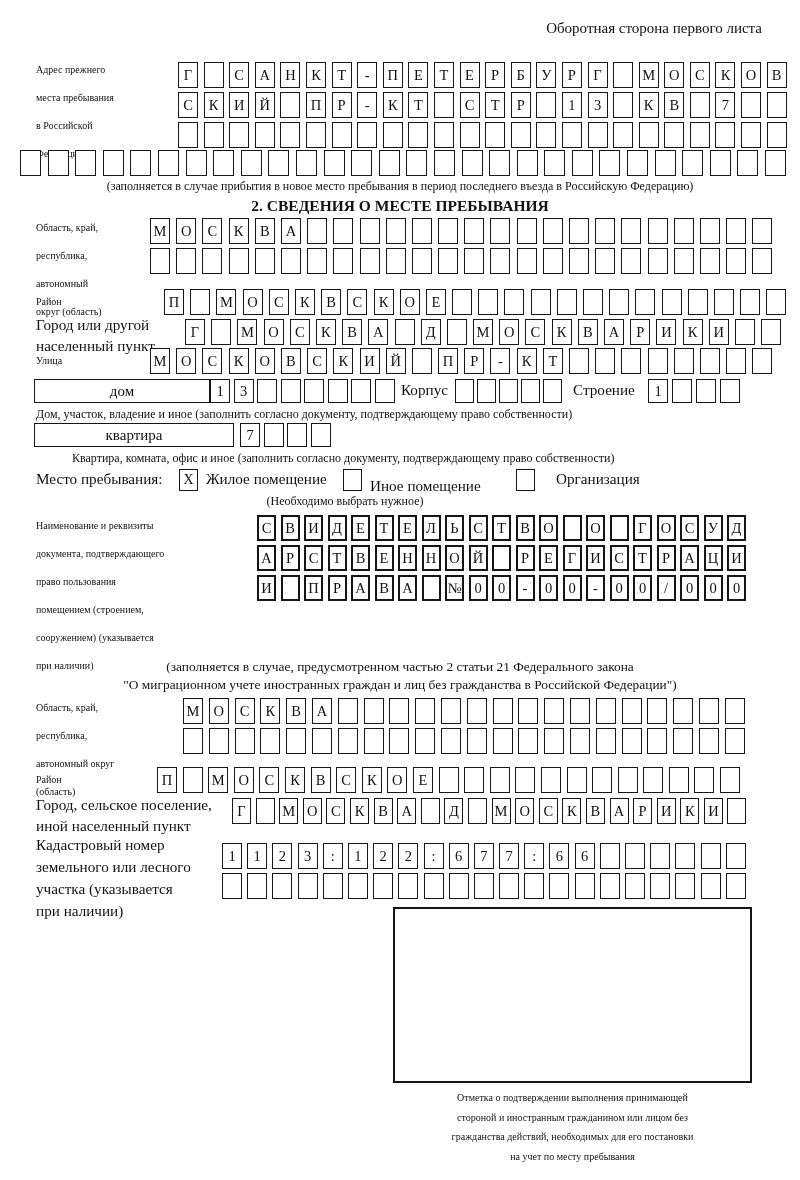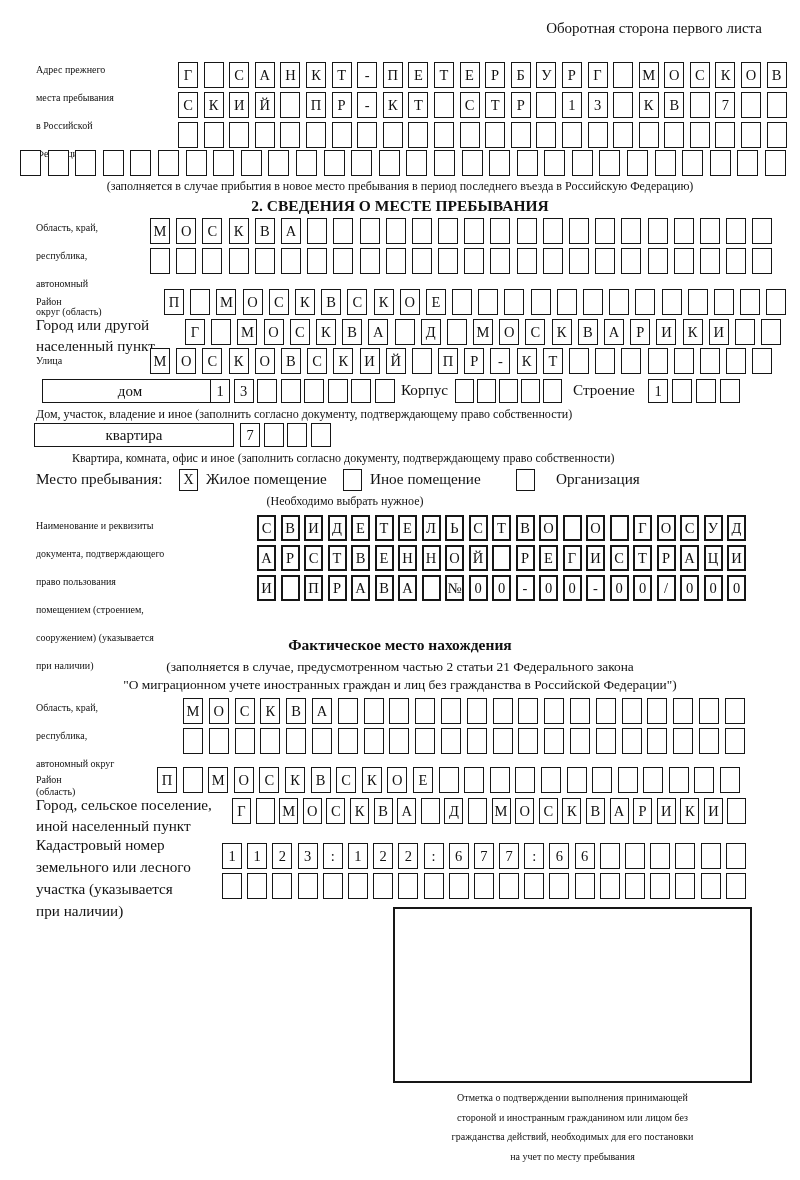--- a/index.html
+++ b/index.html
@@ -295,21 +295,21 @@
       <div class="cell"></div>
       <div class="cell"></div>
       <div class="cell"></div>
       <div class="cell"></div>
       <div class="cell"></div>
       <div class="cell"></div>
       <div class="cell"></div>
     </div>
 
   <div class="abs" style="top:379px;left:0;width:800px;height:26px;">
-    <div class="abs widebox" style="left:42px;width:176px;">дом</div>
+    <div class="abs widebox" style="left:34px;width:176px;">дом</div>
     <div class="abs cellrow g-dom" style="left:210px;">
         <div class="cell">1</div>
         <div class="cell">3</div>
         <div class="cell"></div>
         <div class="cell"></div>
         <div class="cell"></div>
         <div class="cell"></div>
         <div class="cell"></div>
         <div class="cell"></div>
       </div>
@@ -340,21 +340,21 @@
         <div class="cell"></div>
       </div>
   </div>
   <div class="abs caption" style="top:451px;left:36px;margin-left:36px;">Квартира, комната, офис и иное (заполнить согласно документу, подтверждающему право собственности)</div>
 
   <div class="abs" style="top:469px;left:0;width:800px;height:24px;padding-left:41px;">
     <div class="abs opt" style="left:36px;top:1px;">Место пребывания:</div>
     <div class="abs chk" style="left:179px;">X</div>
     <div class="abs opt" style="left:206px;top:1px;">Жилое помещение</div>
     <div class="abs chk" style="left:343px;"></div>
-    <div class="abs opt" style="left:370px;top:1px;">Иное помещение</div>
+    <div class="abs opt" style="left:370px;top:8px;">Иное помещение</div>
     <div class="abs chk" style="left:516px;"></div>
     <div class="abs opt" style="left:556px;top:1px;">Организация</div>
   </div>
   <div class="abs caption" style="top:494px;left:170px;width:350px;text-align:center;">(Необходимо выбрать нужное)</div>
 
   <div class="abs lbl" style="top:512px;left:36px;width:225px;">Наименование и реквизиты
 документа, подтверждающего
 право пользования
 помещением (строением,
 сооружением) (указывается
@@ -422,21 +422,20 @@
       <div class="cell">0</div>
       <div class="cell">-</div>
       <div class="cell">0</div>
       <div class="cell">0</div>
       <div class="cell">/</div>
       <div class="cell">0</div>
       <div class="cell">0</div>
       <div class="cell">0</div>
     </div>
 
-  <div class="abs title" style="top:636px;">Фактическое место нахождения</div>
   <div class="abs subcap" style="top:658px;">(заполняется в случае, предусмотренном частью 2 статьи 21 Федерального закона
 "О миграционном учете иностранных граждан и лиц без гражданства в Российской Федерации")</div>
 
   <div class="abs lbl" style="top:694px;left:36px;width:150px;">Область, край,
 республика,
 автономный округ
 (область)</div>
   <div class="abs cellrow g-addr g-obl3" style="top:698px;left:183px;">
       <div class="cell">М</div>
       <div class="cell">О</div>

